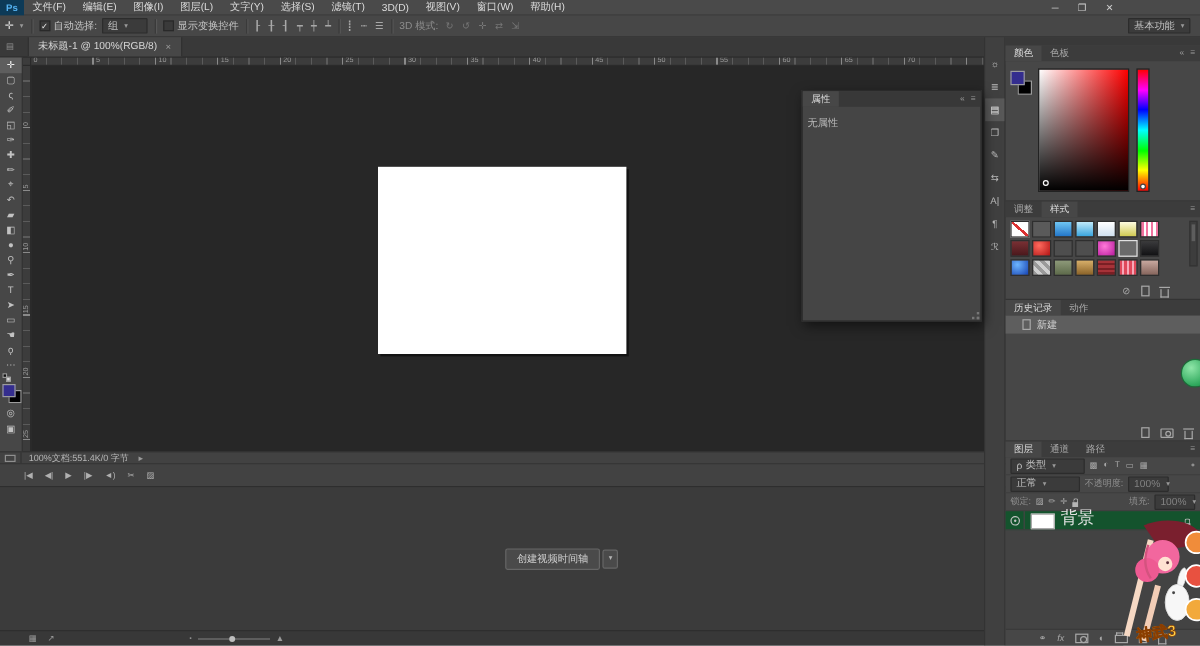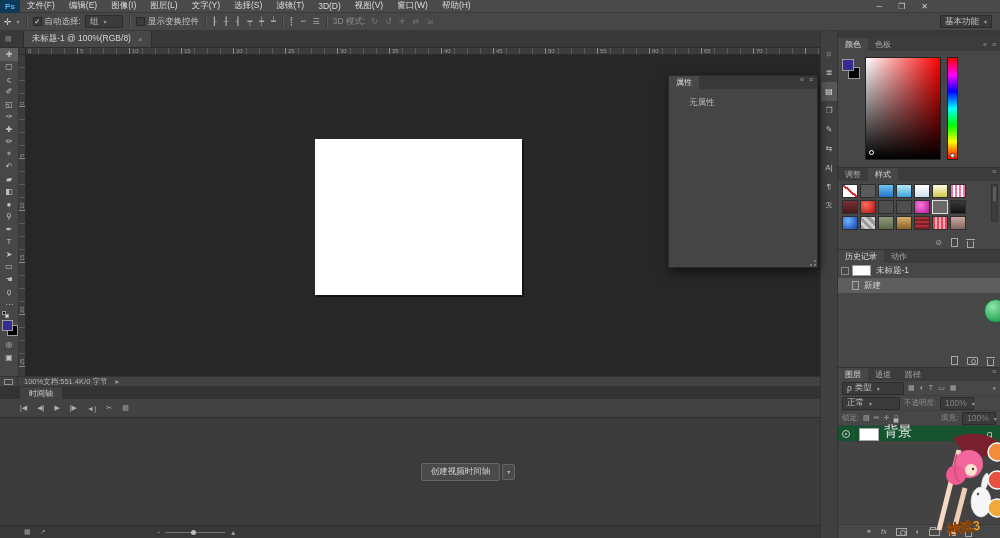--- a/index.html
+++ b/index.html
@@ -82,21 +82,21 @@
 
   
   .dockstrip{position:absolute;left:820px;top:31px;width:18px;bottom:0;background:#404040;border-left:1px solid #333;border-right:1px solid #333;padding-top:13px}
   .dicon{height:19px;display:flex;align-items:center;justify-content:center;font-size:8px;color:#bdbdbd}
   .dicon.active{background:#585858;color:#eee}
 
   
   .rightcol{position:absolute;left:838px;top:31px;width:162px;bottom:0;background:#474747;display:flex;flex-direction:column}
   .rc-spacer{height:7px;background:#393939;flex:none}
   .panel{flex:none;border-bottom:1px solid #333;display:flex;flex-direction:column;position:relative}
-  .ptabs{height:13px;background:#3c3c3c;display:flex;align-items:flex-start;font-size:8px;color:#a8a8a8;flex:none}
+  .ptabs{height:13px;background:#3c3c3c;display:flex;align-items:center;font-size:8px;color:#a8a8a8;flex:none}
   .ptab{padding:0 7px;height:100%;display:flex;align-items:center}
   .ptab.active{background:#474747;color:#dadada}
   .phead-icons{margin-left:auto;margin-right:4px;display:flex;gap:5px;font-size:7px;color:#9a9a9a}
 
   
   .panel-color{height:130px}
   .color-body{position:relative;flex:1}
   .cb-fg{position:absolute;left:4px;top:8px;width:12px;height:12px;border:1px solid #9c9c9c;z-index:2}
   .cb-bg{position:absolute;left:10px;top:16px;width:12px;height:12px;border:1px solid #9c9c9c;background:#000}
   .sat-box{position:absolute;left:27px;top:6px;width:76px;height:103px;border:1px solid #222;
@@ -150,21 +150,21 @@
   .ic-mask::before{content:"";position:absolute;left:3px;top:1px;width:4px;height:4px;border:1px solid #a8a8a8;border-radius:50%}
   .ic-lock{width:6px;height:5px;background:#b5b5b5;margin-top:4px}
   .ic-lock::before{content:"";position:absolute;left:1px;top:-4px;width:3px;height:4px;border:1px solid #b5b5b5;border-bottom:none;border-radius:2px 2px 0 0}
   .ic-eye{width:8px;height:8px;border:1px solid #c6c6c6;border-radius:50%}
   .ic-eye::before{content:"";position:absolute;left:2px;top:2px;width:2px;height:2px;background:#c6c6c6;border-radius:50%}
 
   
   .props{position:absolute;left:668px;top:75px;width:150px;height:193px;background:#454545;border:1px solid #2a2a2a;box-shadow:2px 4px 10px rgba(0,0,0,.55);z-index:5;display:flex;flex-direction:column}
   .props .ptabs{background:#383838}
   .props-body{flex:1;position:relative;font-size:8.5px;color:#b8b8b8}
-  .props-empty{padding:8px 0 0 20px}
+  .props-empty{padding:8px 0 0 4px}
   .props-grip{position:absolute;right:1px;bottom:1px;width:6px;height:6px;border-right:2px dotted #777;border-bottom:2px dotted #777}
 
   
   .green-badge{position:absolute;left:984px;top:299px;width:24px;height:24px;border-radius:50%;z-index:6;
      background:radial-gradient(circle at 35% 30%,#8fe6a8,#2ea85c 70%,#1f7a40);border:1px solid #1c6b38}
   .mascot{position:absolute;left:923px;top:430px;width:80px;height:108px;z-index:7}
 </style>
 </head>
 <body>
 
@@ -327,23 +327,20 @@
     <div class="statusbar">
       <span class="corner">
           <span class="cornerbox"></span>
         </span>
       <span class="z">100%</span>
       <span class="info">文档:551.4K/0 字节</span>
       <span class="arr">▸</span>
     </div>
 
     <div class="timeline">
-      <div class="tl-tabstrip">
-        <div class="tl-tab">时间轴</div>
-      </div>
       <div class="tl-controls">
 
       <span>|◀</span>
           <span>◀|</span>
           <span>▶</span>
           <span>|▶</span>
           <span>◄)</span>
           <span>✂</span>
           <span>▨</span>
         </div>
@@ -452,27 +449,20 @@
     </div>
 
     <div class="panel panel-history">
       <div class="ptabs">
         <div style="display:flex;height:100%">
 
         <div class="ptab active">历史记录</div>
             <div class="ptab">动作</div>
           </div>
       </div>
-      <div class="hrow">
-        <span class="h-src">
-            <span class="h-srcbox"></span>
-          </span>
-        <span class="h-thumb"></span>
-        <span>未标题-1</span>
-      </div>
       <div class="hrow selected">
         <span class="h-ind"></span>
         <span class="ic ic-page" style="margin-right:5px"></span>
         <span>新建</span>
       </div>
       <div class="panel-foot">
         <span class="ic ic-page"></span>
         <span class="ic ic-cam"></span>
         <span class="ic ic-trash"></span>
       </div>

